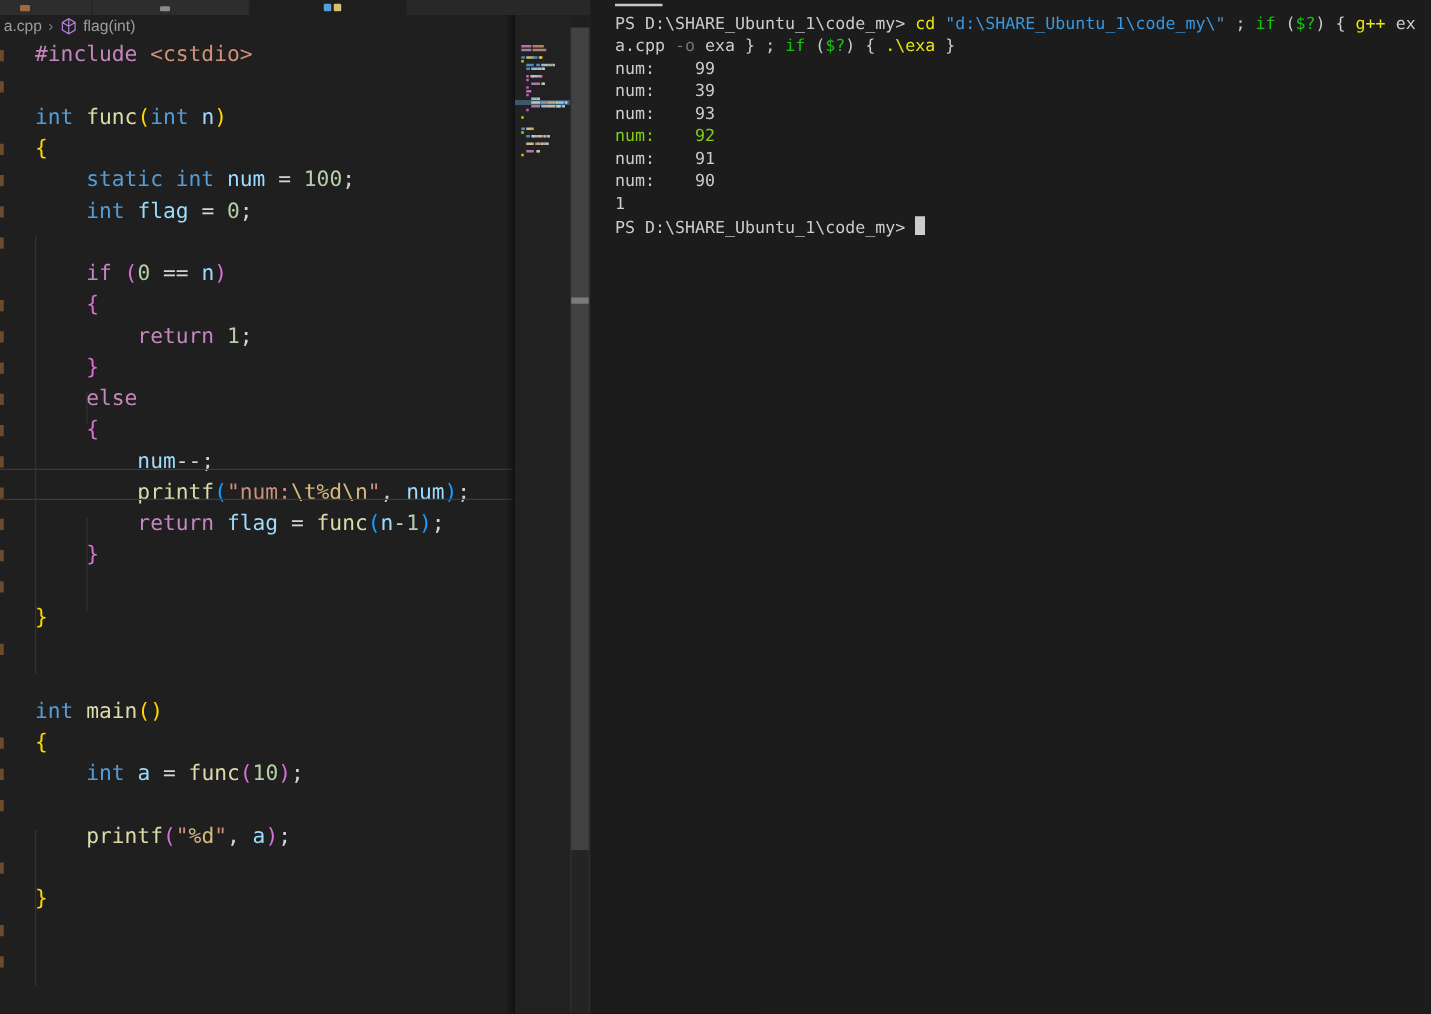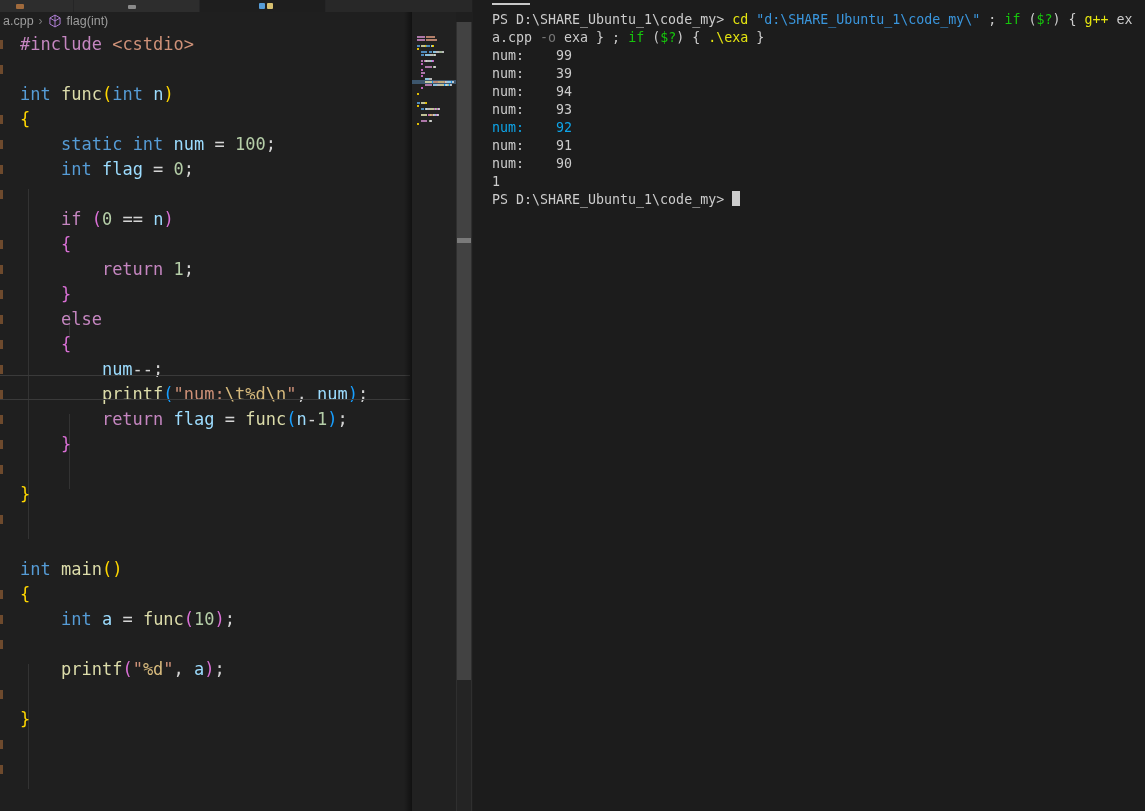--- a/index.html
+++ b/index.html
@@ -26,21 +26,21 @@
   .breadcrumb {
     position:absolute; left:0; top:12px; width:456px; height:18px;
     display:flex; align-items:center; gap:5px; padding-left:3px;
     font-family:"Liberation Sans", sans-serif; font-size:12.5px; color:#9d9d9d;
     background:#1F1F1F;
   }
   .breadcrumb .sep { color:#7a7a7a; font-size:12px; }
   .crumb-icon { display:inline-flex; width:14px; height:14px; }
 
   .code-area { position:absolute; left:0; top:32px; width:410px; height:779px; }
-  .code-line { position:relative; height:25px; line-height:25px; padding-left:20px;
+  .code-line { position:relative; height:25px; line-height:25px; padding-left:28px;
                font-size:17px; white-space:pre; }
   .current-line-box { position:absolute; left:0; top:375px; width:410px; height:25px;
                border-top:1px solid #3a3a3a; border-bottom:1px solid #3a3a3a; }
   .indent-guide { position:absolute; width:1px; background:#333333; }
   .ig-a { left:28px; top:157px; height:350px; }
   .ig-b { left:28px; top:632px; height:125px; }
   .ig-c { left:69px; top:282px; height:25px; }
   .ig-d { left:69px; top:382px; height:75px; }
   .gutter-sliver { position:absolute; left:0; width:3px; height:9px; background:#7d5230; opacity:.85; }
 
@@ -248,23 +248,22 @@
     </div>
   </div>
 
   <div class="terminal-panel">
     <div class="terminal-scroll-frag"></div>
     <div class="terminal-lines" id="terminal-lines">
         <div class="term-line"><span style="color: rgb(204, 204, 204);">PS D:\SHARE_Ubuntu_1\code_my&gt; </span><span style="color: rgb(229, 229, 16);">cd</span><span style="color: rgb(204, 204, 204);"> </span><span style="color: rgb(58, 150, 221);">"d:\SHARE_Ubuntu_1\code_my\"</span><span style="color: rgb(204, 204, 204);"> ; </span><span style="color: rgb(22, 198, 12);">if</span><span style="color: rgb(204, 204, 204);"> (</span><span style="color: rgb(22, 198, 12);">$?</span><span style="color: rgb(204, 204, 204);">) { </span><span style="color: rgb(229, 229, 16);">g++</span><span style="color: rgb(204, 204, 204);"> ex</span></div>
         <div class="term-line"><span style="color: rgb(204, 204, 204);">a.cpp </span><span style="color: rgb(118, 118, 118);">-o</span><span style="color: rgb(204, 204, 204);"> exa } ; </span><span style="color: rgb(22, 198, 12);">if</span><span style="color: rgb(204, 204, 204);"> (</span><span style="color: rgb(22, 198, 12);">$?</span><span style="color: rgb(204, 204, 204);">) { </span><span style="color: rgb(229, 229, 16);">.\exa</span><span style="color: rgb(204, 204, 204);"> }</span></div>
         <div class="term-line"><span style="color: rgb(204, 204, 204);">num:    99</span></div>
         <div class="term-line"><span style="color: rgb(204, 204, 204);">num:    39</span></div>
-        <div class="term-line"><span style="color: rgb(204, 204, 204);">num:    94</span></div>
         <div class="term-line"><span style="color: rgb(204, 204, 204);">num:    93</span></div>
-        <div class="term-line"><span style="color: #0ea5e9;">num:    92</span></div>
+        <div class="term-line"><span style="color: #84cc16;">num:    92</span></div>
         <div class="term-line"><span style="color: rgb(204, 204, 204);">num:    91</span></div>
         <div class="term-line"><span style="color: rgb(204, 204, 204);">num:    90</span></div>
         <div class="term-line"><span style="color: rgb(204, 204, 204);">1</span></div>
         <div class="term-line"><span style="color: rgb(204, 204, 204);">PS D:\SHARE_Ubuntu_1\code_my&gt; </span><span class="term-cursor"></span></div>
       </div>
   </div>
 
 </div>
 
 </body></html>

